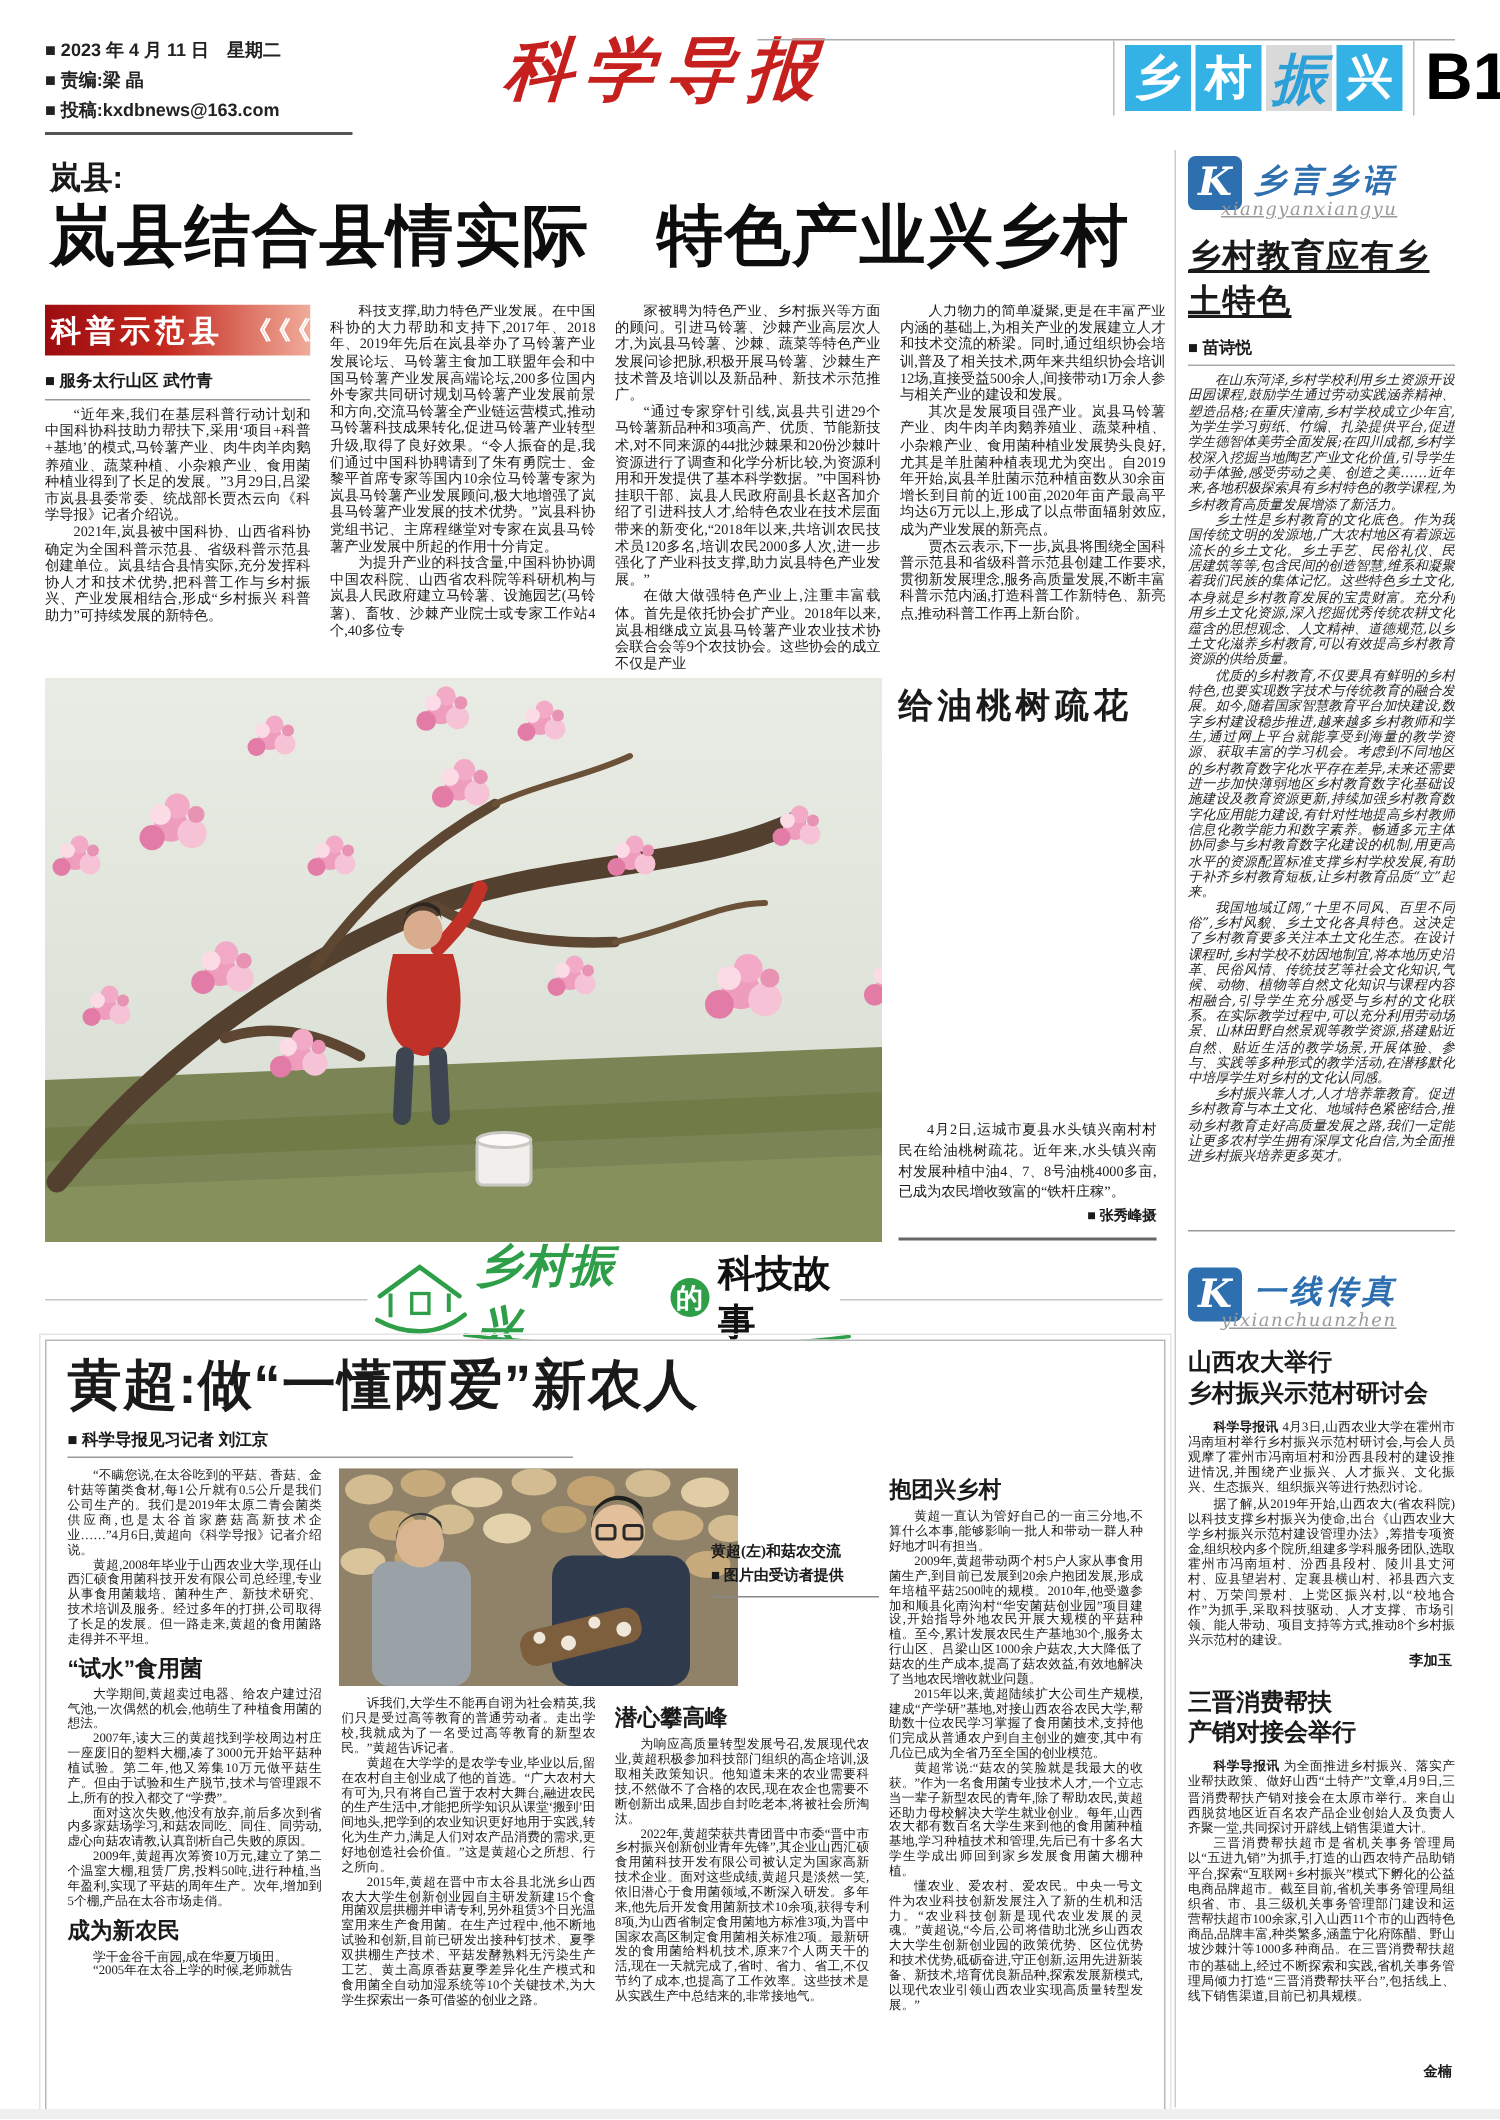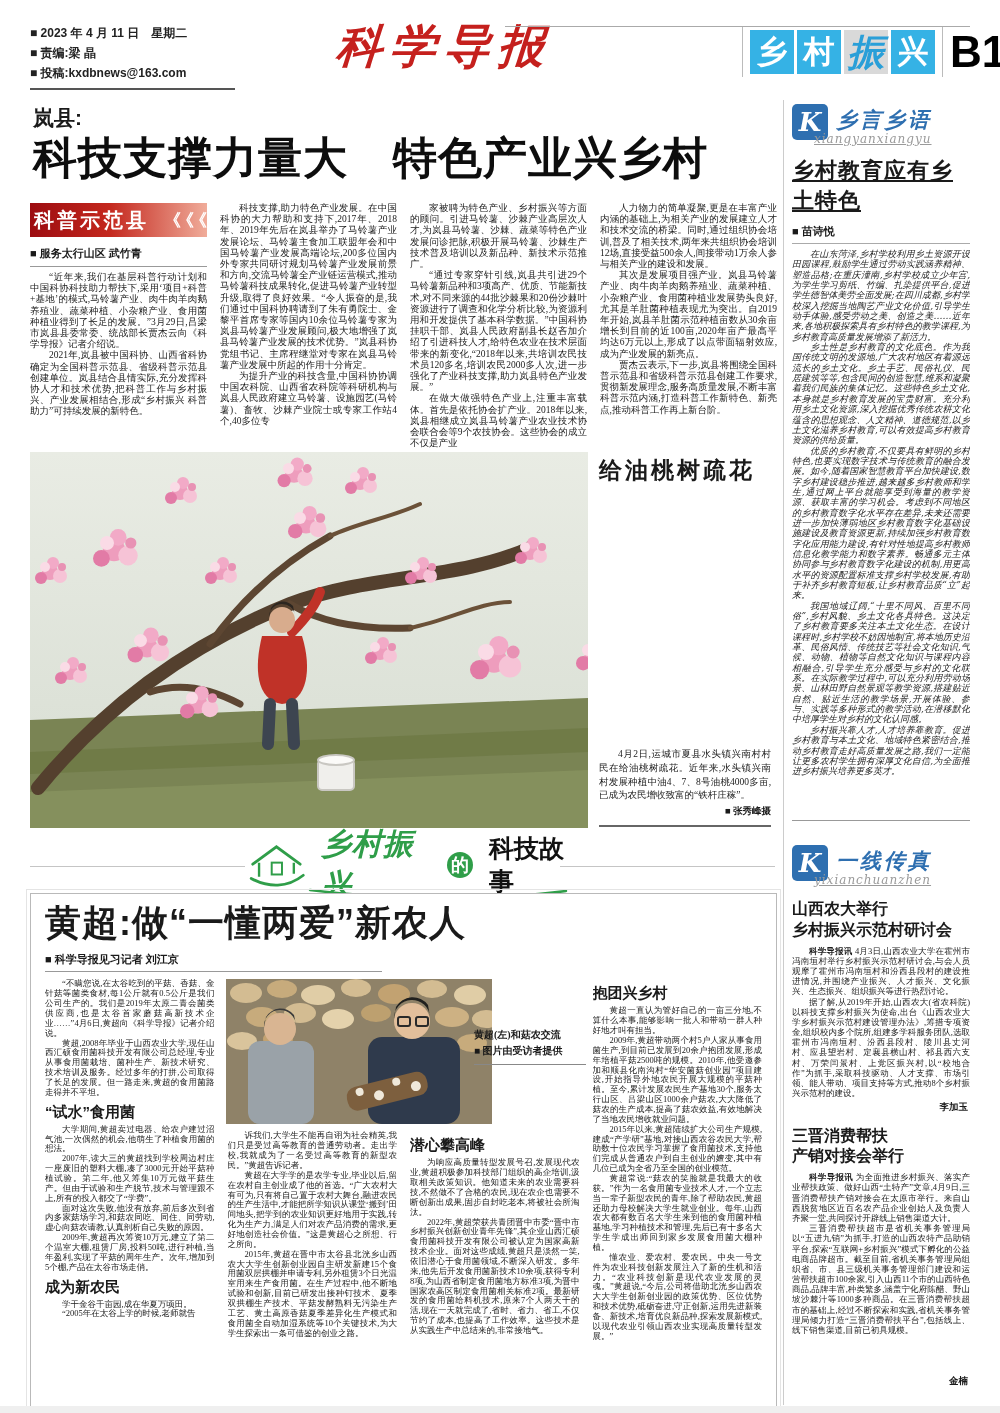--- a/index.html
+++ b/index.html
@@ -49,21 +49,21 @@
   .colname{font:bold italic 21px/1.1 "DejaVu Serif",serif;color:#2e6fb0;letter-spacing:3px;padding-top:4px;}
   .pinyin{font:italic 12px "DejaVu Serif",serif;color:#9a9a9a;letter-spacing:1px;margin:-8px 0 0 22px;text-decoration:underline;}
   .voice-title{font:bold 22px "Liberation Sans","DejaVu Sans",sans-serif;margin:10px 0 5px;letter-spacing:1px;text-decoration:underline;}
   .voice-byline{font:bold 11px "Liberation Sans","DejaVu Sans",sans-serif;padding:3px 0 4px;border-bottom:1px solid #aaa;margin-bottom:5px;}
   .voice-text{height:580px;overflow:hidden;font-size:9px;line-height:1.15;text-align:justify;
               font-style:italic;font-family:"DejaVu Serif",serif;color:#222;}
   .voice-text p{margin:0;text-indent:2em;}
 
   
   .story-sep{position:absolute;top:866px;height:1px;background:#c5c5c5;}
-  .story-badge{position:absolute;left:248px;top:834px;width:330px;height:62px;display:flex;align-items:center;gap:16px;}
+  .story-badge{position:absolute;left:248px;top:834px;width:330px;height:62px;display:flex;align-items:center;gap:6px;}
   .story-brand{font:bold italic 30px "DejaVu Serif",serif;color:#2f9e49;letter-spacing:1px;}
   .story-de{width:26px;height:26px;border-radius:50%;background:#2f9e49;color:#fff;text-align:center;flex:0 0 26px;
             font:bold 18px/26px "Liberation Sans","DejaVu Sans",sans-serif;}
   .story-label{font:bold 25px "Liberation Sans","DejaVu Sans",sans-serif;color:#111;}
   .story-swoosh{position:absolute;left:60px;bottom:-2px;}
 
   
   .profile{position:absolute;left:30px;top:893px;width:745px;height:512px;border:1px solid #b9b9b9;outline:1px solid #e4e4e4;outline-offset:3px;background:#fff;}
   .profile-in{position:absolute;left:14px;right:14px;top:6px;bottom:6px;}
   .profile-head{font:900 36px/1.15 "Liberation Sans","DejaVu Sans",sans-serif;letter-spacing:1px;margin:2px 0 6px;}
@@ -106,21 +106,21 @@
     <div class="vline"></div>
     <div class="sq-ch">乡</div>
     <div class="sq-ch">村</div>
     <div class="sq-ch zhen">振</div>
     <div class="sq-ch">兴</div>
     <div class="vline"></div>
     <div class="page-no">B1</div>
   </div>
 
   <div class="kicker">岚县:</div>
-  <div class="headline">科技支撑力量大　特色产业兴乡村</div>
+  <div class="headline">岚县结合县情实际　特色产业兴乡村</div>
 
   <div class="lead-body">
     <div class="lead-col">
       <div class="badge-red">
         <span>科普示范县</span>
         <span class="chev">《《《</span>
       </div>
       <div class="byline">■ 服务太行山区 武竹青</div>
       <div>
           <p>“近年来,我们在基层科普行动计划和中国科协科技助力帮扶下,采用‘项目+科普+基地’的模式,马铃薯产业、肉牛肉羊肉鹅养殖业、蔬菜种植、小杂粮产业、食用菌种植业得到了长足的发展。”3月29日,吕梁市岚县县委常委、统战部长贾杰云向《科学导报》记者介绍说。</p>

